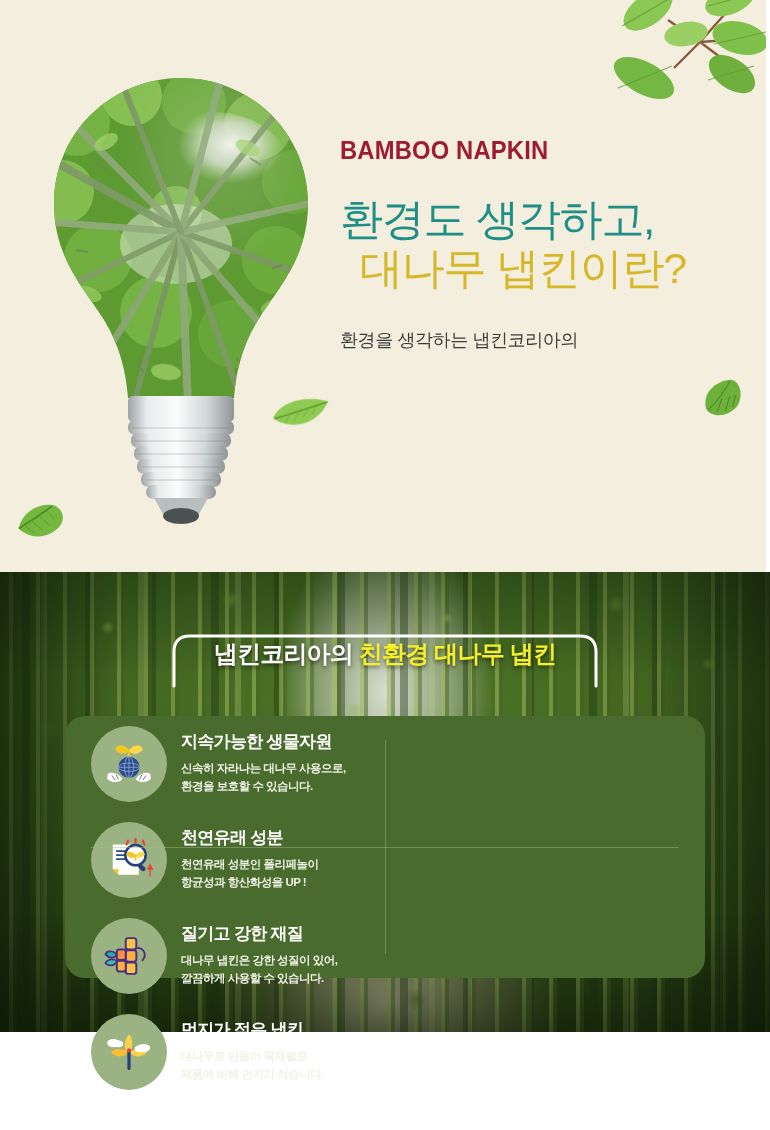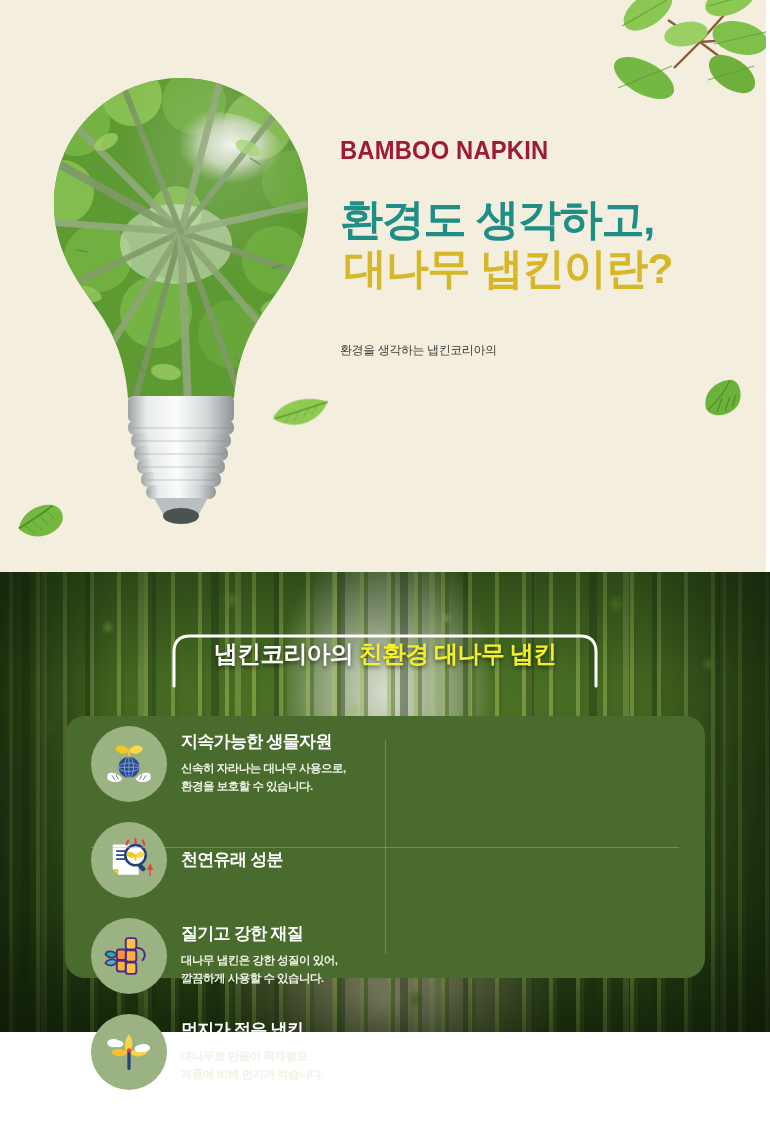--- a/index.html
+++ b/index.html
@@ -29,28 +29,28 @@
 
   
   #hero-text{ position:absolute; left:340px; top:138px; width:410px; }
   #eyebrow{
     font-size:25px; font-weight:bold; letter-spacing:.2px;
     color:#9e1b34; font-stretch:condensed; transform:scaleX(.95);
     transform-origin:left center; line-height:1;
   }
   #headline{ margin-top:32px; }
   .hl{
-    display:block; font-size:43px; font-weight:bold; line-height:1.14;
+    display:block; font-size:43px; font-weight:normal; line-height:1.14;
     letter-spacing:-1.2px; white-space:nowrap;
   }
   .hl-1{ color:#1f8e86; }
   .hl-2{ color:#7ec246; margin-left:6px; }
-  .hl-3{ color:#d5b728; margin-left:4px; }
+  .hl-3{ color:#d5b728; margin-left:20px; }
   #subcopy{
-    margin-top:48px; font-size:12px; line-height:1.55;
+    margin-top:34px; font-size:18px; line-height:1.55;
     color:#3b3b3b; letter-spacing:-.4px;
   }
 
   
   #photo{
     position:absolute; left:0; top:572px; width:770px; height:460px;
     overflow:hidden;
     background:#24400f;
   }
   #photo .sky{
@@ -364,20 +364,24 @@
         <g stroke="#e8403a" stroke-width="2.6" stroke-linecap="round">
           <path d="M31 8 L29 13 M40 6 L40 11.5 M49 8 L51 13"></path>
         </g>
         <g fill="#e8403a">
           <path d="M54 44 L58 36 L62 44 H58.8 V52 H57.2 V44 Z"></path>
         </g>
       </svg>
     </div>
     <div class="txt">
       <div class="t">천연유래 성분</div>
+      <div class="d">
+        <div>천연유래 성분인 폴리페놀이</div>
+        <div>항균성과 항산화성을 UP !</div>
+      </div>
     </div>
   </div>
 
   <div class="card">
     <div class="ico">
       <svg viewBox="0 0 64 64" width="52" height="52">
         <g stroke="#4b2e83" stroke-width="2.4" stroke-linejoin="round">
           <rect x="28" y="10" width="13" height="14" rx="3" fill="#fcc34a"></rect>
           <rect x="28" y="25" width="13" height="14" rx="3" fill="#fbb040"></rect>
           <rect x="28" y="40" width="13" height="14" rx="3" fill="#fcc34a"></rect>

